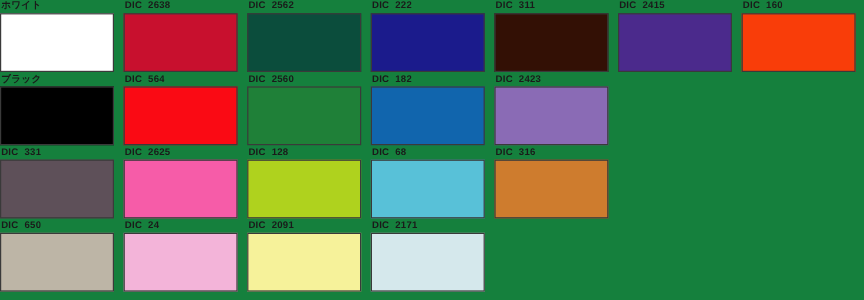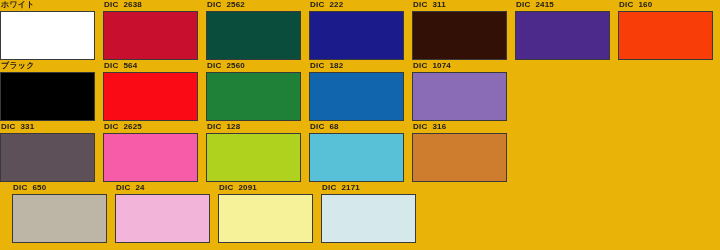--- a/index.html
+++ b/index.html
@@ -10,33 +10,33 @@
   body {
     width: 720px;
     height: 250px;
     overflow: hidden;
     font-family: "Liberation Sans", "DejaVu Sans", sans-serif;
   }
   #swatch-chart {
     position: relative;
     width: 720px;
     height: 250px;
-    background: #eab308;
+    background: #15803d;
   }
   .swatch-row {
     position: absolute;
     left: 0;
     display: flex;
     flex-direction: row;
     align-items: flex-start;
   }
   .swatch-row.r0 { top: 0px; }
   .swatch-row.r1 { top: 61px; }
   .swatch-row.r2 { top: 122px; }
-  .swatch-row.r3 { top: 183px; padding-left: 12px; }
+  .swatch-row.r3 { top: 183px; }
 
   .swatch-cell {
     width: 95px;
     margin-right: 8px;
     display: flex;
     flex-direction: column;
     align-items: flex-start;
   }
   .swatch-label {
     font-size: 8px;
@@ -104,21 +104,21 @@
       </div>
       <div class="swatch-cell">
         <div class="swatch-label"><span class="lbl-code">DIC</span><span>2560</span></div>
         <div class="swatch-chip" style="background: rgb(31, 128, 56);"></div>
       </div>
       <div class="swatch-cell">
         <div class="swatch-label"><span class="lbl-code">DIC</span><span>182</span></div>
         <div class="swatch-chip" style="background: rgb(17, 101, 173);"></div>
       </div>
       <div class="swatch-cell">
-        <div class="swatch-label"><span class="lbl-code">DIC</span><span>1074</span></div>
+        <div class="swatch-label"><span class="lbl-code">DIC</span><span>2423</span></div>
         <div class="swatch-chip" style="background: rgb(138, 107, 181);"></div>
       </div>
     </div>
     <div class="swatch-row r2">
       <div class="swatch-cell">
         <div class="swatch-label"><span class="lbl-code">DIC</span><span>331</span></div>
         <div class="swatch-chip" style="background: rgb(94, 80, 89);"></div>
       </div>
       <div class="swatch-cell">
         <div class="swatch-label"><span class="lbl-code">DIC</span><span>2625</span></div>

